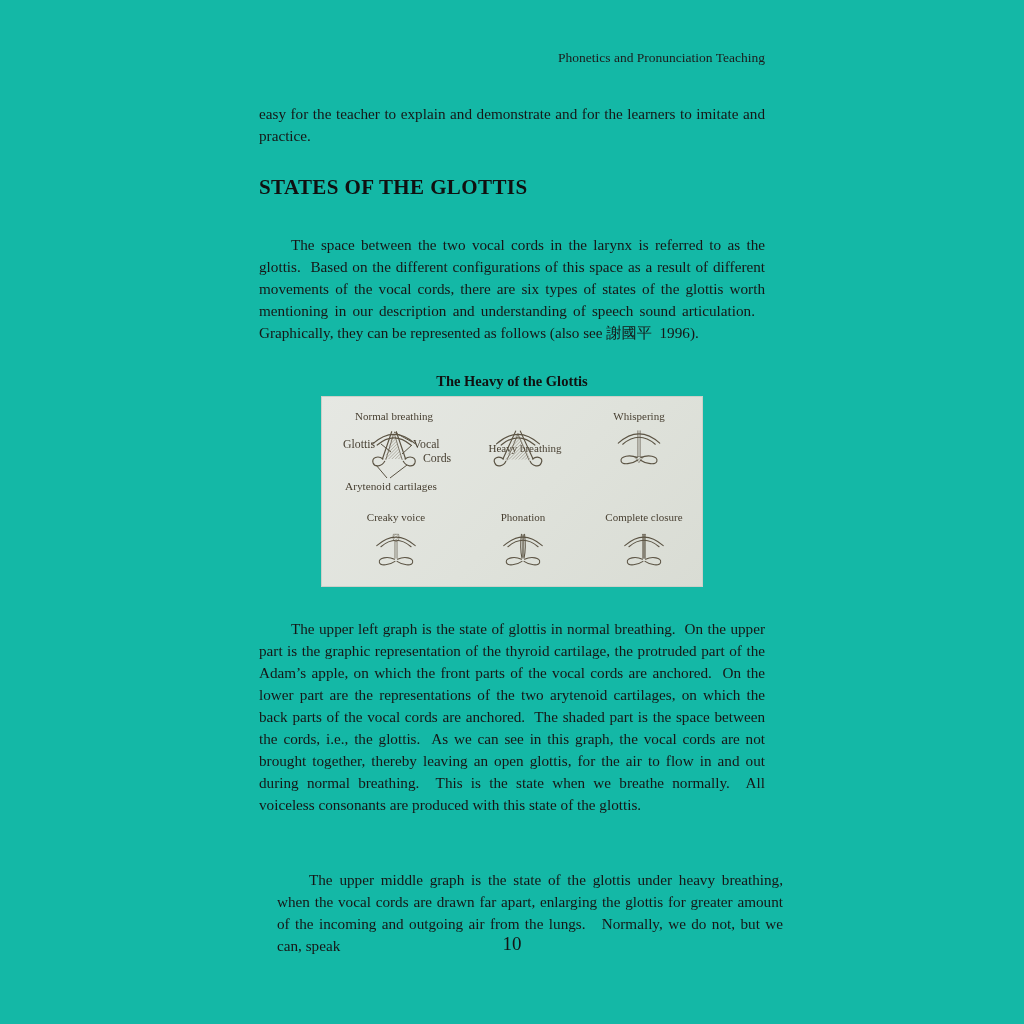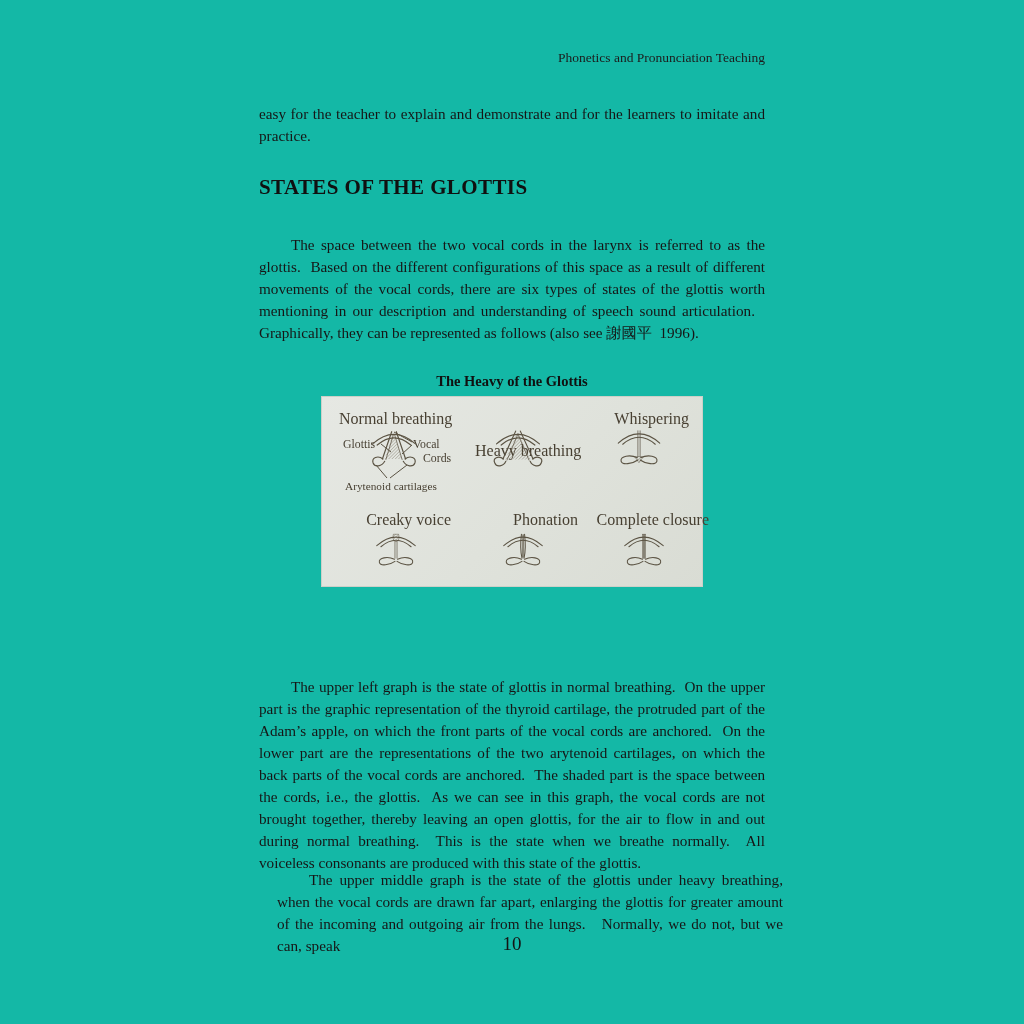--- a/index.html
+++ b/index.html
@@ -12,29 +12,29 @@
                   text-align:right; font-size:13.5px; color:#1c1c1c; }
   .para { position:absolute; left:0; width:506px; font-size:15.2px; line-height:22px;
           text-align:justify; color:#161616; }
   .indent { text-indent:32px; }
   .p1 { top:88px; }
   .heading { position:absolute; top:161px; left:0; font-size:21px; font-weight:bold;
              letter-spacing:0.4px; color:#101010;text-align:center; }
   .p2 { top:219px; }
   .caption { position:absolute; top:373px; left:0; width:100%; text-align:center;
              font-size:14.5px; font-weight:bold; color:#101010; }
-  .p3 { top:661px; }
+  .p3 { top:603px; }
   .p4 { top:854px;margin-left:18px; }
   .page-number { position:absolute; top:933px; left:0; width:100%; text-align:center;
                  font-size:19px; }
 
   .figure { position:absolute; top:396px; left:62px; width:382px; height:191px;
             background:linear-gradient(135deg,#e6e8e3 0%,#dfe2db 55%,#d9dcd4 100%);
             box-shadow: inset 0 0 0 1px #cdd0c8; }
-  .fig-label { position:absolute; font-size:16px; color:#473f31; text-align:right;
+  .fig-label { position:absolute; font-size:11px; color:#473f31; text-align:center;
                white-space:nowrap; }
   .fig-ann { position:absolute; font-size:11.8px; color:#473f31; white-space:nowrap; }
   .dsvg { position:absolute; }
   .ln { fill:none; stroke:#5b5343; stroke-width:2; stroke-linecap:round; stroke-linejoin:round; }
   .ln2 { fill:none; stroke:#5b5343; stroke-width:1.3; stroke-linecap:round; }
   .ptr { fill:none; stroke:#5a5242; stroke-width:1; }
 </style>
 </head>
 <body>
 

